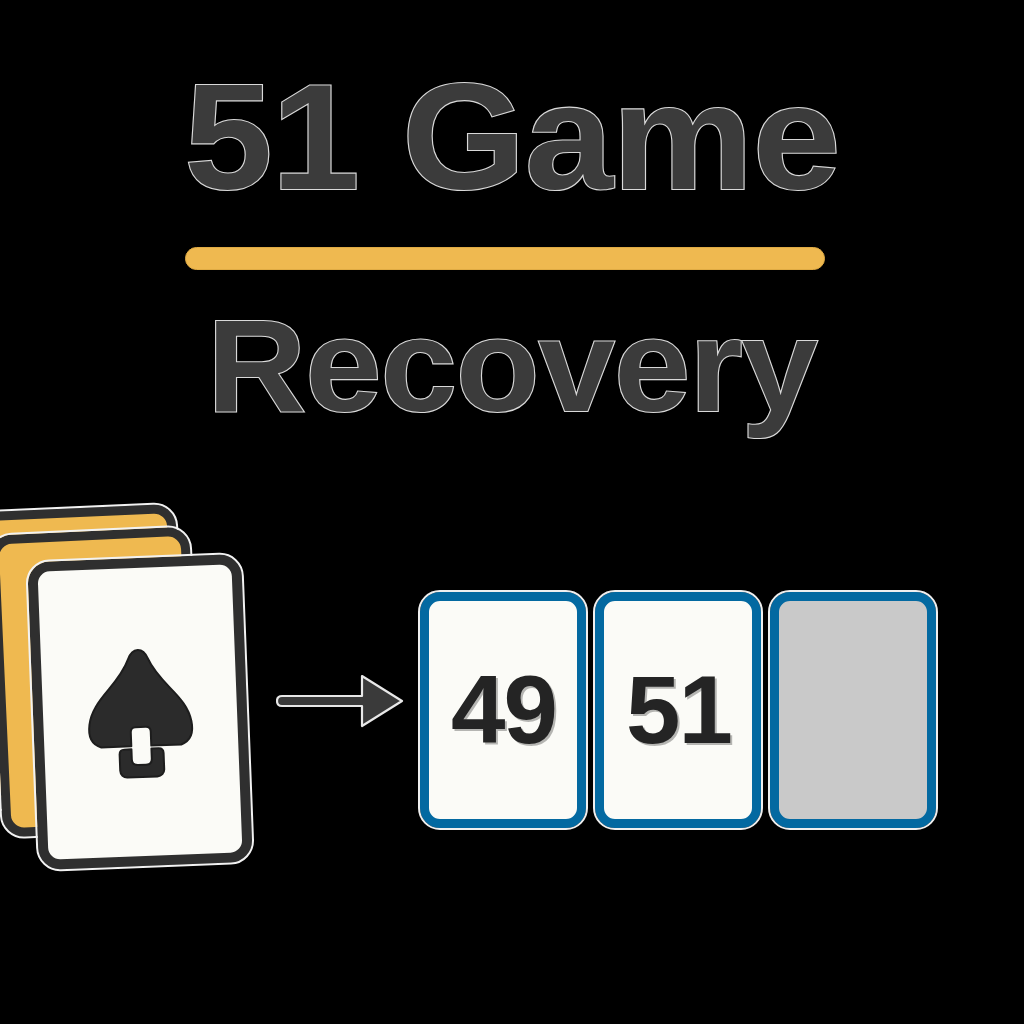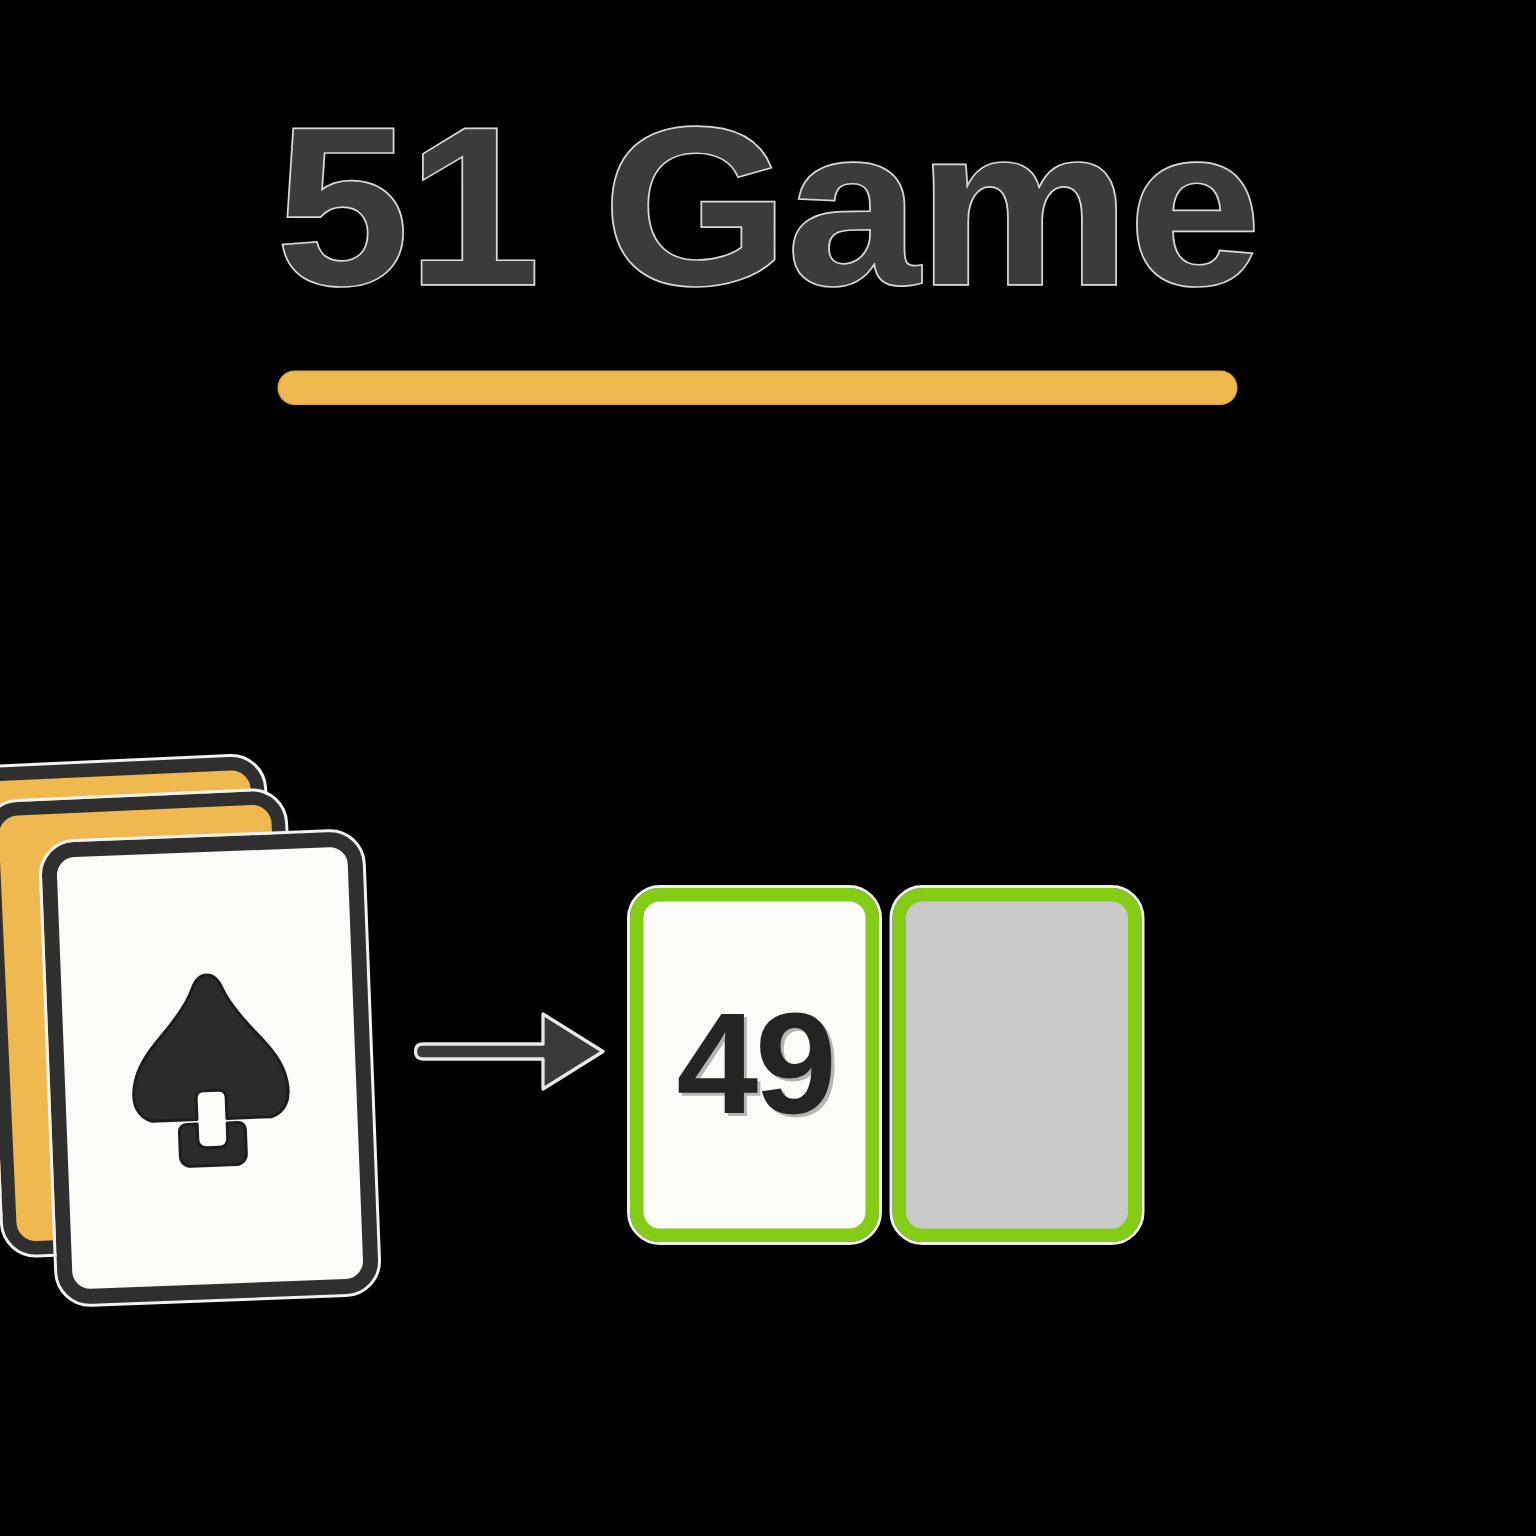--- a/index.html
+++ b/index.html
@@ -145,21 +145,21 @@
     left: 420px;
     top: 592px;
     height: 236px;
     display: flex;
     gap: 9px;
   }
   .num-card {
     width: 166px;
     height: 236px;
     border-radius: 20px;
-    border: 9px solid #84cc16;
+    border: 9px solid #0369a1;
     outline: 2.5px solid #efefef;
     background: #fbfbf7;
     box-sizing: border-box;
     display: flex;
     align-items: center;
     justify-content: center;
     flex: 0 0 auto;
   }
   .num-card.is-dim {
     background: #c9c9c9;
@@ -179,20 +179,23 @@
 <body>
 
 <div id="stage">
 
   <div class="title-wrap">
     <span class="title-main">51 Game</span>
   </div>
 
   <div class="divider"></div>
 
+  <div class="title-sub-wrap">
+    <span class="title-sub">Recovery</span>
+  </div>
 
   <div class="stack">
     <div class="stack-card stack-back-2"></div>
     <div class="stack-card stack-back-1"></div>
     <div class="stack-card stack-front">
       <svg class="spade-svg" viewBox="0 0 110 138" aria-hidden="true">
         <path d="M55 4
                  C50 4 47 8 45 13
                  C41 23 33 33 24 43
                  C14 54 6 64 4 77
@@ -238,18 +241,21 @@
                L6 38
                C2.7 38 1 36.2 1 33
                C1 29.8 2.7 28 6 28 Z" fill="#3a3a3a" stroke="#e8e8e8" stroke-width="2.2" stroke-linejoin="round"></path>
     </svg>
   </div>
 
   <div class="cards-row">
     <div class="num-card">
       <span class="num">49</span>
     </div>
+    <div class="num-card">
+      <span class="num">51</span>
+    </div>
     <div class="num-card is-dim">
       <span class="num"></span>
     </div>
   </div>
 
 </div>
 
 </body></html>

